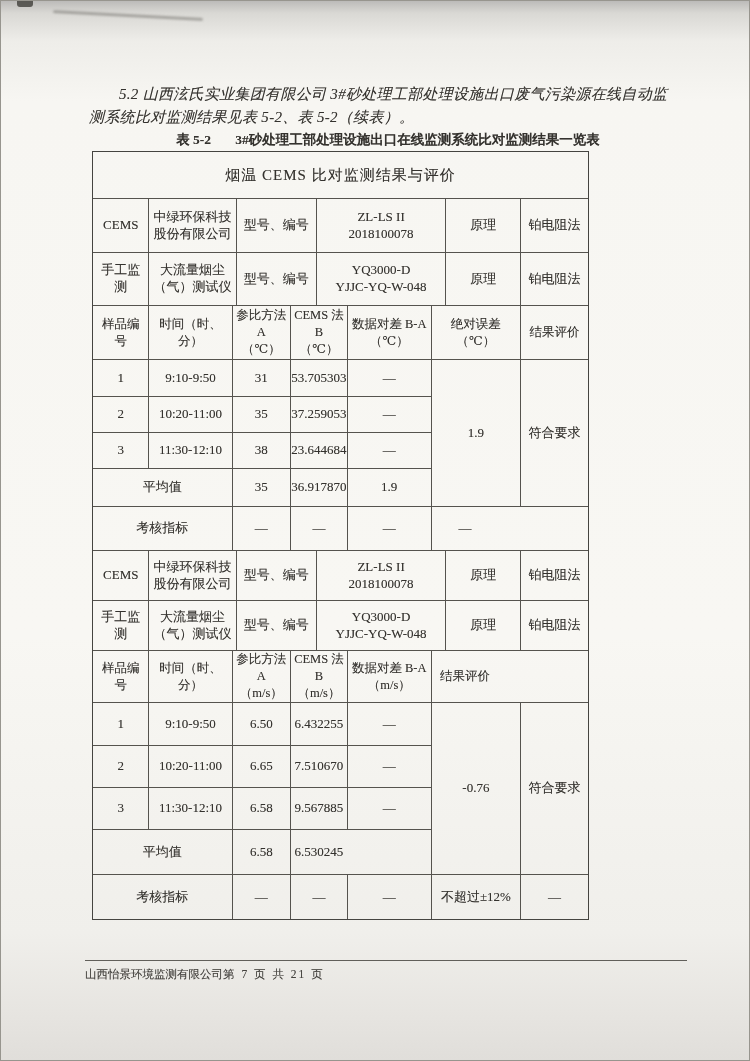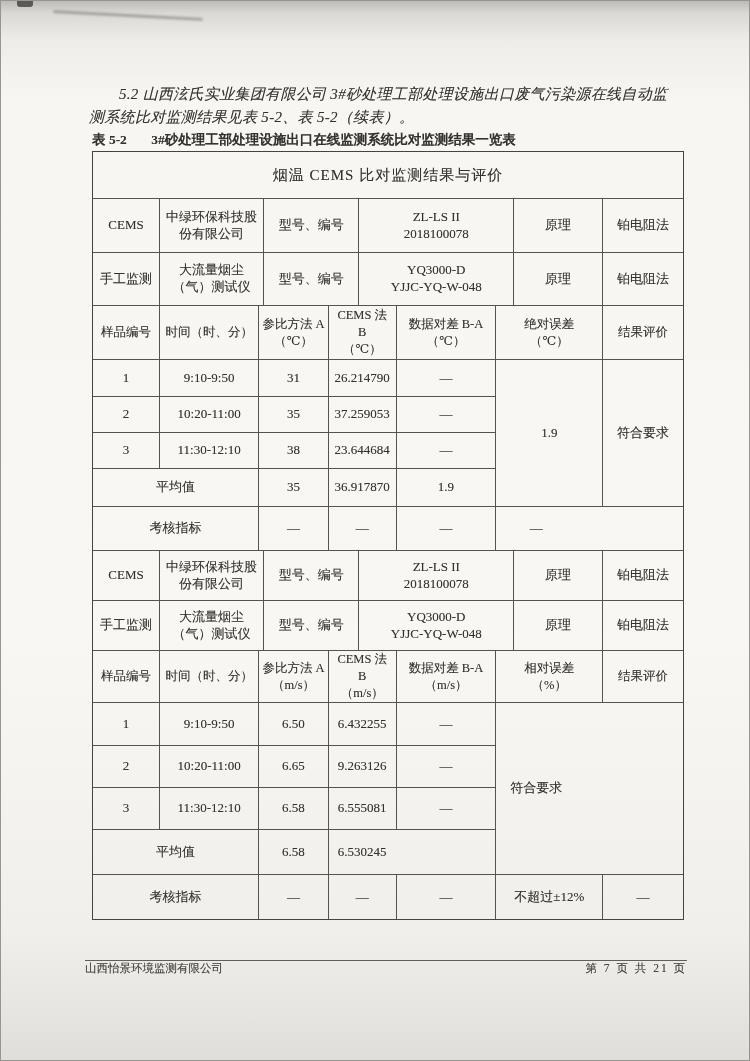--- a/index.html
+++ b/index.html
@@ -27,27 +27,27 @@
     background: #403e3a; opacity: .8; border-radius: 0 0 3px 3px;
   }
   .para {
     position: absolute; left: 88px; top: 82px; width: 584px;
     font-size: 15px; line-height: 23px; text-indent: 2em;
     letter-spacing: .3px;
     font-style: italic;
   }
   .caption {
     position: absolute; left: 91px; top: 130px; width: 592px;
-    font-weight: bold; font-size: 13.5px;
+    text-align: center; font-weight: bold; font-size: 13.5px;
     white-space: nowrap;
   }
   .caption .cap-title { margin-left: 1.8em; }
 
   .bigtable {
-    position: absolute; left: 91px; top: 150px; width: 592px;
+    position: absolute; left: 91px; top: 150px; width: 497px;
     border: 1px solid #454440;
   }
   .row { display: flex; border-top: 1px solid #55534e; align-items: stretch; }
   .bigtable > .row:first-child { border-top: none; }
   .cell {
     display: flex; flex-direction: column; align-items: center;
     justify-content: center; text-align: center;
     border-left: 1px solid #55534e; padding: 2px 3px;
     font-size: 13px; line-height: 1.3;
   }
@@ -69,22 +69,22 @@
   .m1{width:16.42%}.m2{width:24.63%}.m3{width:17.30%}.m4{width:16.86%}.m5{width:24.79%}
   .mavg{width:41.05%}
   .merr{width:18.1%}.meval{width:13.7%}
   .a12{width:28.0%}
   
   .h36{height:36px}.h38{height:38px}.h42{height:42px}.h44{height:44px}.h45{height:45px}
   .h46{height:46px}.h50{height:50px}.h52{height:52px}.h53{height:53px}.h54{height:54px}
 
   .footer {
     position: absolute; left: 84px; top: 959px; width: 602px;
-    border-top: 1px solid #615f5a; 
-    display: flex; justify-content: space-between;
+    border-top: 1px solid #615f5a; padding-top: 6px;
+    display: flex; 
     font-size: 11.5px; color: #45433f;
   }
   .footer .f-right { letter-spacing: 2px; }
 </style>
 </head>
 <body>
 
 <div class="scan">
   <div class="speck"></div>
   <div class="streak"></div>
@@ -146,21 +146,21 @@
       </div>
       <div class="cell d7">结果评价</div>
     </div>
 
     <div class="row">
       <div class="block-left">
         <div class="brow h36">
           <div class="cell m1">1</div>
           <div class="cell m2">9:10-9:50</div>
           <div class="cell m3">31</div>
-          <div class="cell m4">26.214790</div>
+          <div class="cell m4">53.705303</div>
           <div class="cell m5">—</div>
         </div>
         <div class="brow h36">
           <div class="cell m1">2</div>
           <div class="cell m2">10:20-11:00</div>
           <div class="cell m3">35</div>
           <div class="cell m4">37.259053</div>
           <div class="cell m5">—</div>
         </div>
         <div class="brow h36">
@@ -221,57 +221,54 @@
         <div>参比方法 A</div>
         <div>（m/s）</div>
       </div>
       <div class="cell d4">
         <div>CEMS 法 B</div>
         <div>（m/s）</div>
       </div>
       <div class="cell d5">
         <div>数据对差 B-A</div>
         <div>（m/s）</div>
-      </div>
-      <div class="cell d6">
-        <div>相对误差</div>
-        <div>（%）</div>
       </div>
       <div class="cell d7">结果评价</div>
     </div>
 
     <div class="row">
       <div class="block-left">
         <div class="brow h42">
           <div class="cell m1">1</div>
           <div class="cell m2">9:10-9:50</div>
           <div class="cell m3">6.50</div>
           <div class="cell m4">6.432255</div>
           <div class="cell m5">—</div>
         </div>
         <div class="brow h42">
           <div class="cell m1">2</div>
           <div class="cell m2">10:20-11:00</div>
           <div class="cell m3">6.65</div>
-          <div class="cell m4">9.263126</div>
+          <div class="cell m4">7.510670</div>
           <div class="cell m5">—</div>
         </div>
         <div class="brow h42">
           <div class="cell m1">3</div>
           <div class="cell m2">11:30-12:10</div>
           <div class="cell m3">6.58</div>
-          <div class="cell m4">6.555081</div>
+          <div class="cell m4">9.567885</div>
           <div class="cell m5">—</div>
         </div>
         <div class="brow h45">
           <div class="cell mavg">平均值</div>
           <div class="cell m3">6.58</div>
           <div class="cell m4">6.530245</div>
         </div>
       </div>
+      <div class="cell merr">-0.76</div>
       <div class="cell meval">符合要求</div>
     </div>
 
     <div class="row h45">
       <div class="cell a12">考核指标</div>
       <div class="cell d3">—</div>
       <div class="cell d4">—</div>
       <div class="cell d5">—</div>
       <div class="cell d6">不超过±12%</div>
       <div class="cell d7">—</div>

